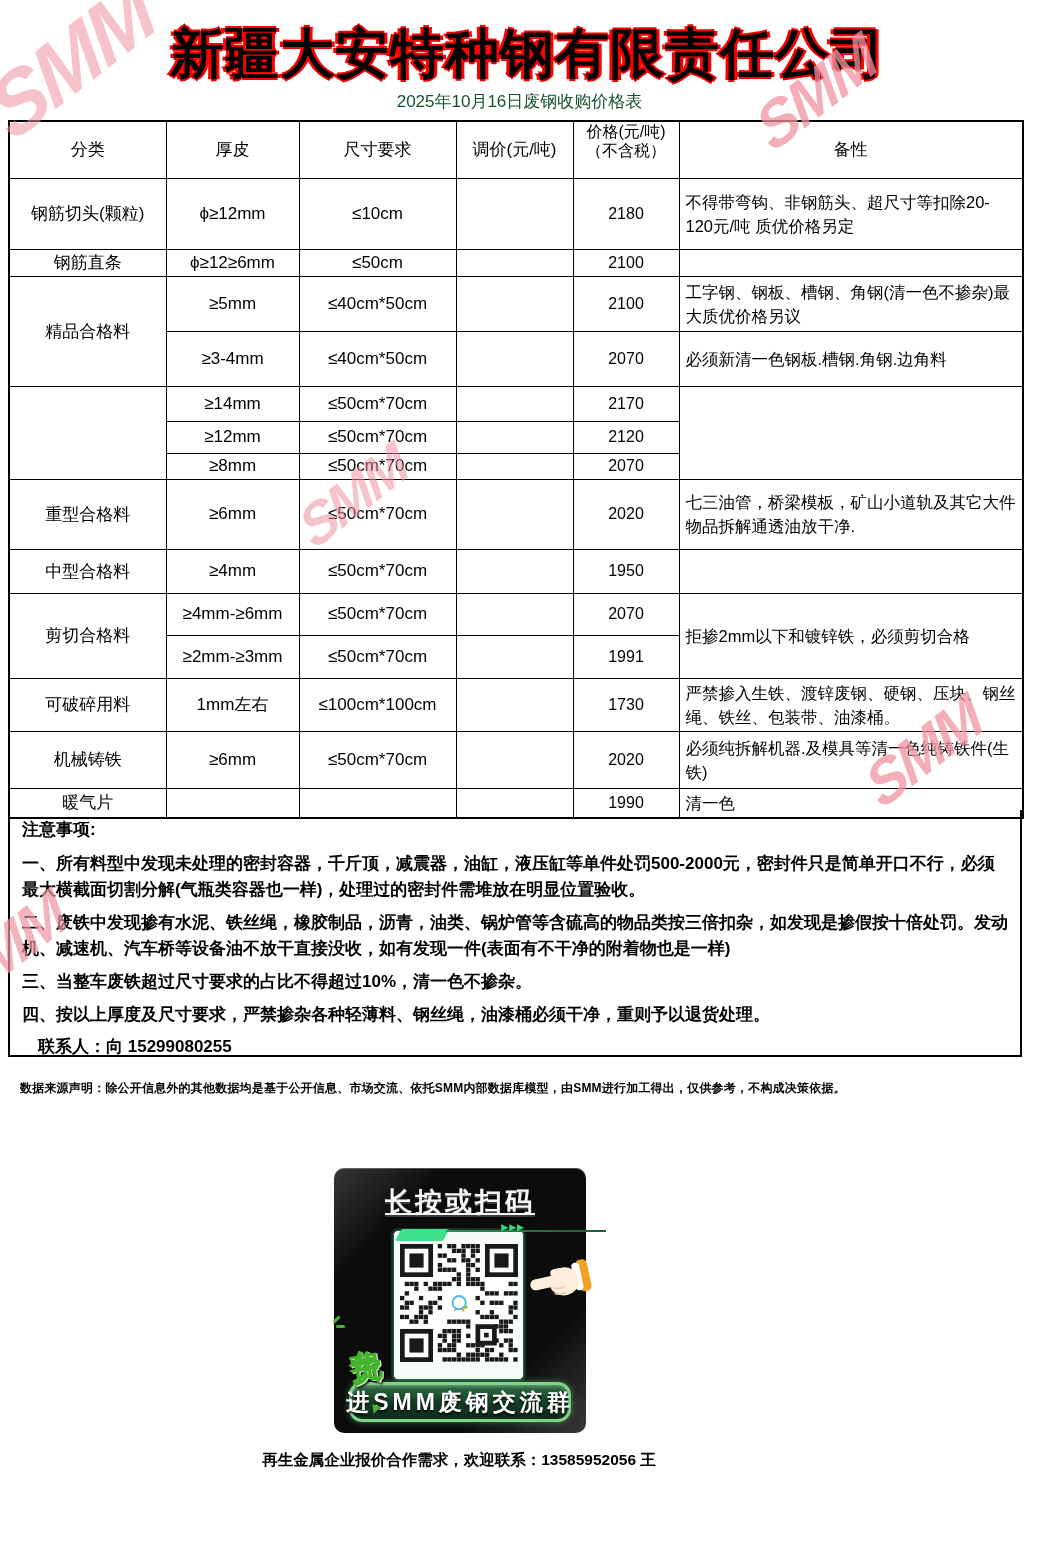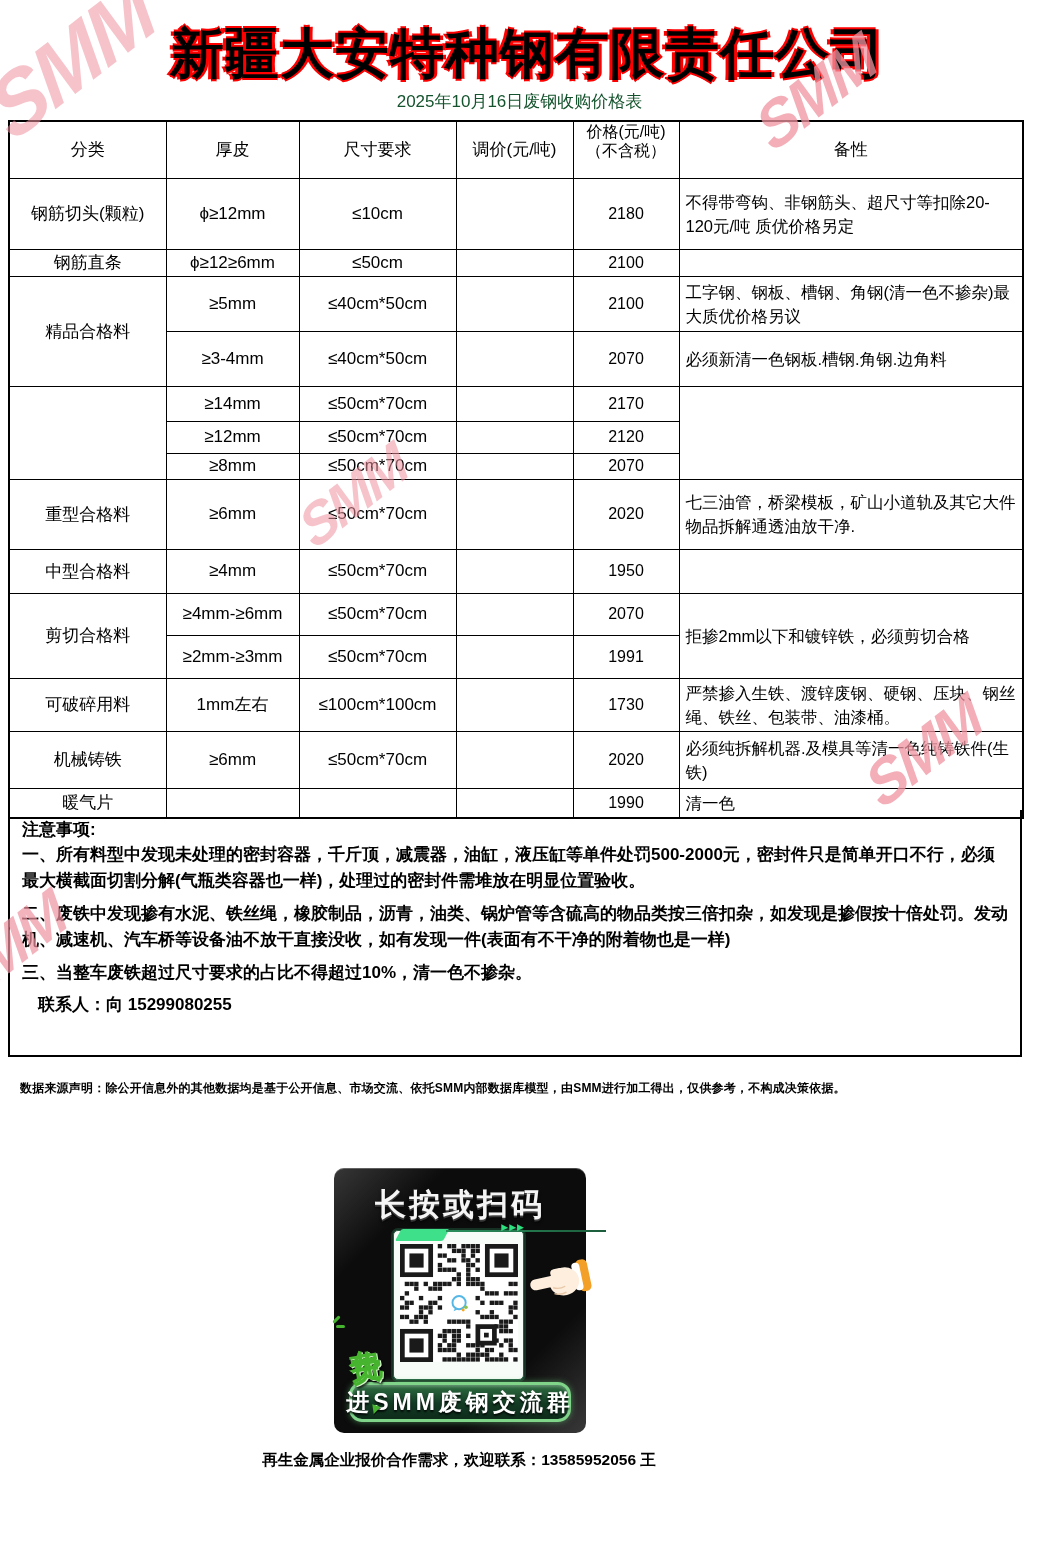--- a/index.html
+++ b/index.html
@@ -51,21 +51,21 @@
   .price-table td.price { font-size:16px; }
   th.hdr-price {
     line-height:19px; vertical-align:top; padding-top:0; font-size:16px;margin-left:21px;
   }
   
   .notes-box {
     position:absolute; left:8px; top:810px; width:1014px; height:247px;
     border:2px solid #000; border-top:none; z-index:2;
     padding:8px 12px 0 12px; overflow:hidden;
   }
-  .notes-heading { font-size:17px; font-weight:bold; margin-bottom:1px; }
+  .notes-heading { font-size:17px; font-weight:bold; margin-bottom:10px; }
   .note-item {
     font-size:17px; font-weight:bold; line-height:26px; margin-bottom:7px;
   }
   .contact-line {
     font-size:17px; font-weight:bold; margin-top:6px; padding-left:16px;
   }
   
   .disclaimer {
     position:absolute; left:20px; top:1078px; width:995px; height:27px;
     overflow:hidden; font-size:12px; font-weight:bold; line-height:21px;
@@ -75,23 +75,24 @@
   .qr-banner {
     position:absolute; left:334px; top:1168px; width:252px; height:265px;
     background:
       linear-gradient(135deg, rgba(90,90,90,.55) 0%, rgba(20,20,20,0) 22%),
       linear-gradient(315deg, rgba(110,110,110,.45) 0%, rgba(20,20,20,0) 25%),
       #0c0c0c;
     border-radius:10px; z-index:3; box-shadow:inset 0 1px 0 rgba(255,255,255,.25);
   }
   .qr-banner-title {
     position:absolute; left:0; top:16px; width:100%; text-align:center;
-    font-size:31px; font-weight:900; letter-spacing:3px;
+    font-size:27px; font-weight:900; letter-spacing:3px;
     color:#f5f5f5;
     text-shadow:0 2px 0 #3a3a3a, 0 3px 3px rgba(0,0,0,.8);
+    text-decoration:underline;
   }
   .qr-card {
     position:absolute; left:59px; top:62px; width:131px; height:150px;
     background:#f7fcf8; border-radius:5px; border:1px solid #245c41;
     box-shadow:0 0 0 2px rgba(40,120,80,.35);
   }
   .green-tab {
     position:absolute; left:1px; top:-2px; width:48px; height:12px;
     background:#3ee089; transform:skewX(-28deg); transform-origin:left bottom;
     border-radius:2px;
@@ -287,20 +288,21 @@
         <td class="remark">清一色</td>
       </tr>
     </tbody>
   </table>
 
   <div class="notes-box">
     <div class="notes-heading">注意事项:</div>
     <div class="note-item">一、所有料型中发现未处理的密封容器，千斤顶，减震器，油缸，液压缸等单件处罚500-2000元，密封件只是简单开口不行，必须最大横截面切割分解(气瓶类容器也一样)，处理过的密封件需堆放在明显位置验收。</div>
     <div class="note-item">二、废铁中发现掺有水泥、铁丝绳，橡胶制品，沥青，油类、锅炉管等含硫高的物品类按三倍扣杂，如发现是掺假按十倍处罚。发动机、减速机、汽车桥等设备油不放干直接没收，如有发现一件(表面有不干净的附着物也是一样)</div>
     <div class="note-item">三、当整车废铁超过尺寸要求的占比不得超过10%，清一色不掺杂。</div>
+    <div class="note-item">四、按以上厚度及尺寸要求，严禁掺杂各种轻薄料、钢丝绳，油漆桶必须干净，重则予以退货处理。</div>
     <div class="contact-line">联系人：向  15299080255</div>
   </div>
 
   <div class="disclaimer">数据来源声明：除公开信息外的其他数据均是基于公开信息、市场交流、依托SMM内部数据库模型，由SMM进行加工得出，仅供参考，不构成决策依据。</div>
 
   <div class="qr-banner">
     <div class="qr-banner-title">长按或扫码</div>
 
     <div class="qr-card">
       <div class="green-tab"></div>

